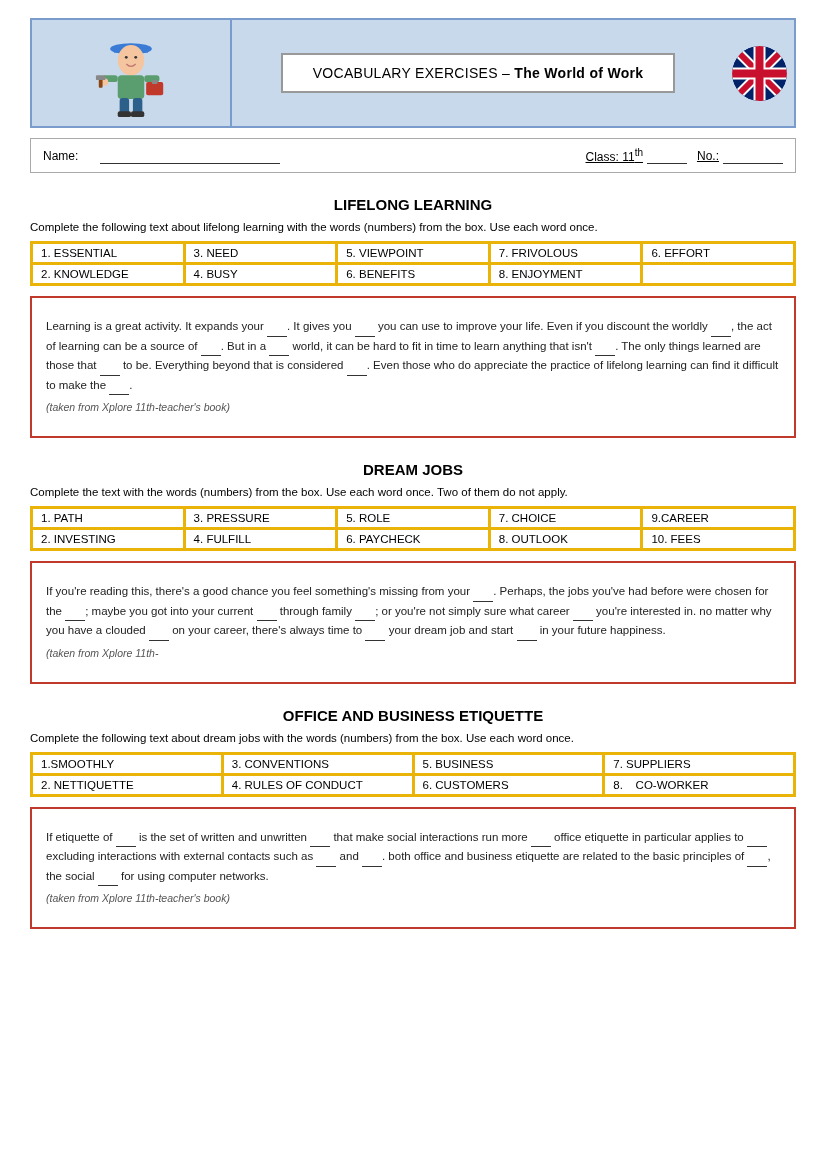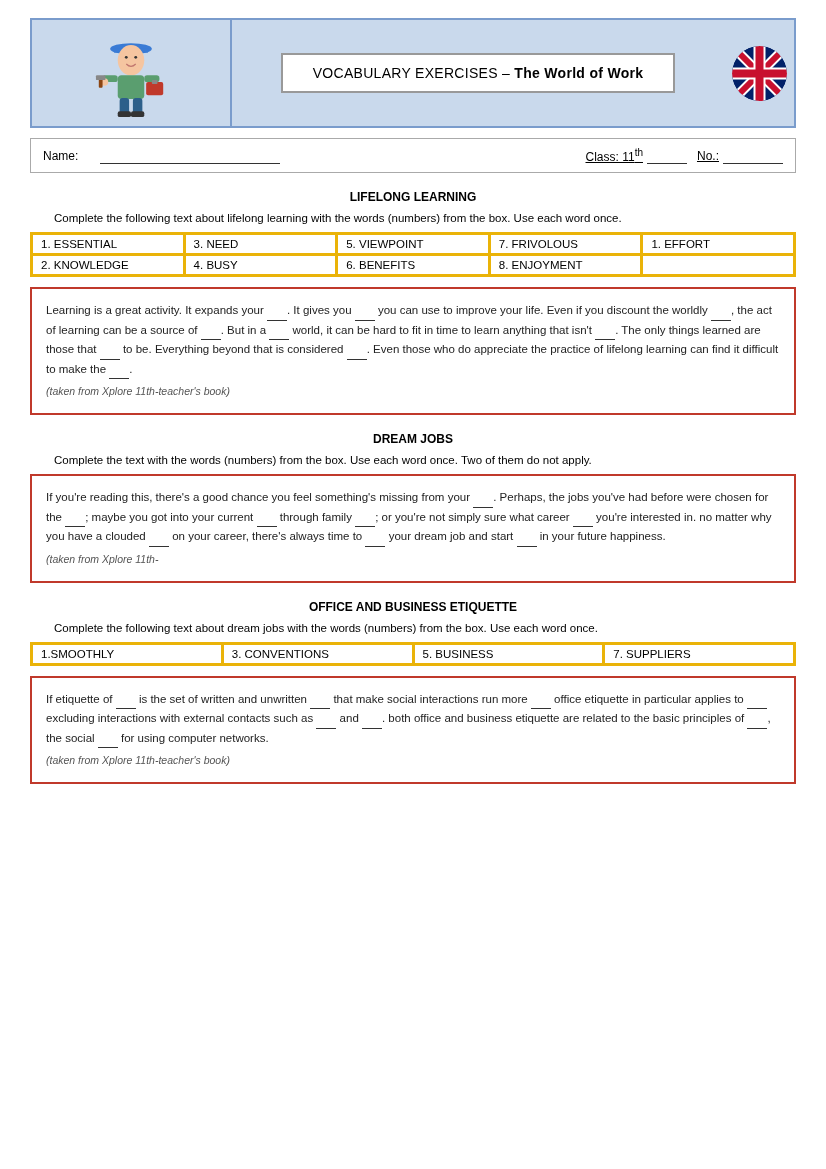--- a/index.html
+++ b/index.html
@@ -128,50 +128,49 @@
       display: flex;
       align-items: center;
       gap: 4px;
       text-decoration: underline;
     }
 
     
     .section-title {
       text-align: center;
       font-weight: bold;
-      font-size: 12px;
+      font-size: 15px;
       margin-bottom: 6px;
-      margin-top: 17px;
+      margin-top: 23px;
     }
 
     .section-instruction {
       font-size: 11.5px;
       margin-bottom: 6px;
       line-height: 1.4;
-      margin-left: 24px;
     }
 
     
     .word-table {
       width: 100%;
       border-collapse: collapse;
       margin-bottom: 10px;
       font-size: 11.5px;
     }
 
     .word-table td {
       border: 3px solid #eab308;
       padding: 3px 8px;
       width: 20%;
     }
 
     
     .exercise-box {
       border: 2px solid #c0392b;
-      padding: 12px 14px;
+      padding: 19px 14px;
       margin-bottom: 16px;
       font-size: 11.5px;
       line-height: 1.7;
       color: #222;
     }
 
     .exercise-box .source {
       font-style: italic;
       font-size: 10.5px;
       margin-top: 4px;
@@ -287,21 +286,21 @@
     <div class="section-title">LIFELONG LEARNING</div>
     <p class="section-instruction">Complete the following text about lifelong learning with the words (numbers) from the box. Use each word once.</p>
 
     <table class="word-table">
       <tbody>
           <tr>
         <td>1. ESSENTIAL</td>
         <td>3. NEED</td>
         <td>5. VIEWPOINT</td>
         <td>7. FRIVOLOUS</td>
-        <td>1. EFFORT</td>
+        <td>6. EFFORT</td>
       </tr>
       <tr>
         <td>2. KNOWLEDGE</td>
         <td>4. BUSY</td>
         <td>6. BENEFITS</td>
         <td>8. ENJOYMENT</td>
         <td></td>
       </tr>
     </tbody>
       </table>
@@ -311,20 +310,38 @@
         Learning is a great activity. It expands your <span class="blank"></span>. It gives you <span class="blank"></span> you can use to improve your life. Even if you discount the worldly <span class="blank"></span>, the act of learning can be a source of <span class="blank"></span>. But in a <span class="blank"></span> world, it can be hard to fit in time to learn anything that isn't <span class="blank"></span>. The only things learned are those that <span class="blank"></span> to be. Everything beyond that is considered <span class="blank"></span>. Even those who do appreciate the practice of lifelong learning can find it difficult to make the <span class="blank"></span>.
       </span>
       <div class="source">(taken from Xplore 11th-teacher's book)</div>
     </div>
   </div>
 
   <div class="section-block">
     <div class="section-title">DREAM JOBS</div>
     <p class="section-instruction">Complete the text with the words (numbers) from the box. Use each word once. Two of them do not apply.</p>
 
+    <table class="word-table">
+      <tbody>
+          <tr>
+        <td>1. PATH</td>
+        <td>3. PRESSURE</td>
+        <td>5. ROLE</td>
+        <td>7. CHOICE</td>
+        <td>9.CAREER</td>
+      </tr>
+      <tr>
+        <td>2. INVESTING</td>
+        <td>4. FULFILL</td>
+        <td>6. PAYCHECK</td>
+        <td>8. OUTLOOK</td>
+        <td>10. FEES</td>
+      </tr>
+    </tbody>
+      </table>
 
     <div class="exercise-box">
       <span>
         If you're reading this, there's a good chance you feel something's missing from your <span class="blank"></span>. Perhaps, the jobs you've had before were chosen for the <span class="blank"></span>; maybe you got into your current <span class="blank"></span> through family <span class="blank"></span>; or you're not simply sure what career <span class="blank"></span> you're interested in. no matter why you have a clouded <span class="blank"></span> on your career, there's always time to <span class="blank"></span> your dream job and start <span class="blank"></span> in your future happiness.
       </span>
       <div class="source">(taken from Xplore 11th-</div>
     </div>
   </div>
 
   <div class="section-block">
@@ -332,20 +349,26 @@
     <p class="section-instruction">Complete the following text about dream jobs with the words (numbers) from the box. Use each word once.</p>
 
     <table class="word-table">
       <tbody>
           <tr>
         <td>1.SMOOTHLY</td>
         <td>3. CONVENTIONS</td>
         <td>5. BUSINESS</td>
         <td>7. SUPPLIERS</td>
       </tr>
+      <tr>
+        <td>2. NETTIQUETTE</td>
+        <td>4. RULES OF CONDUCT</td>
+        <td>6. CUSTOMERS</td>
+        <td>8.&nbsp;&nbsp;&nbsp;&nbsp;CO-WORKER</td>
+      </tr>
     </tbody>
       </table>
 
     <div class="exercise-box">
       <span>
         If etiquette of <span class="blank"></span> is the set of written and unwritten <span class="blank"></span> that make social interactions run more <span class="blank"></span> office etiquette in particular applies to <span class="blank"></span> excluding interactions with external contacts such as <span class="blank"></span> and <span class="blank"></span>. both office and business etiquette are related to the basic principles of <span class="blank"></span>, the social <span class="blank"></span> for using computer networks.
       </span>
       <div class="source">(taken from Xplore 11th-teacher's book)</div>
     </div>
   </div>

